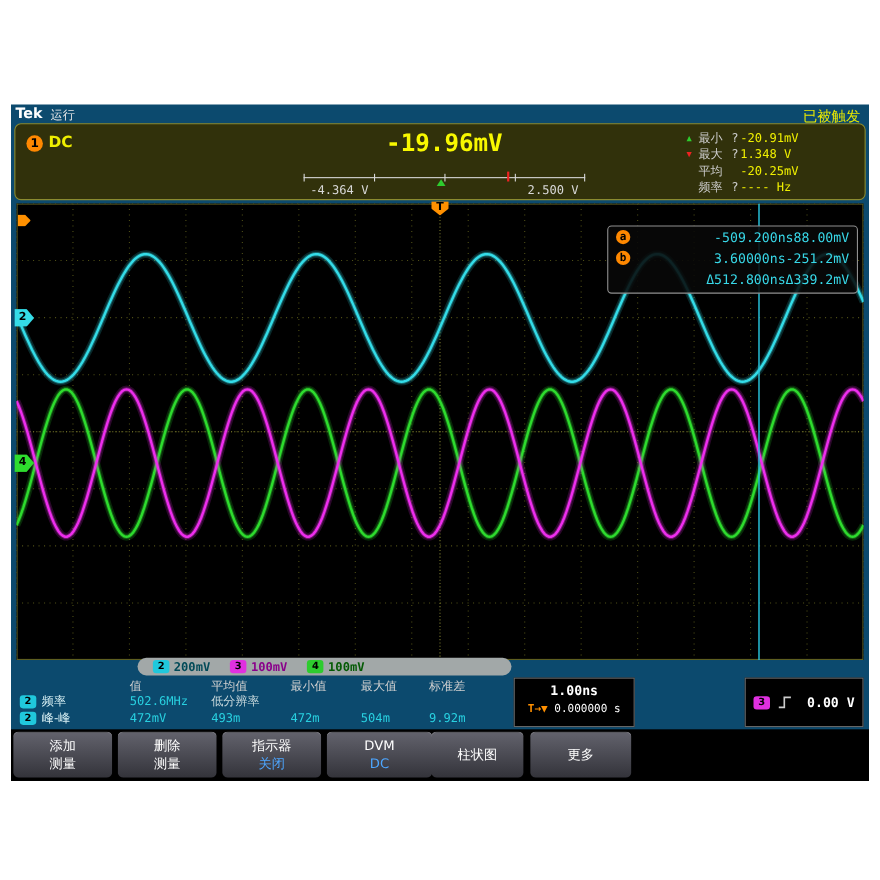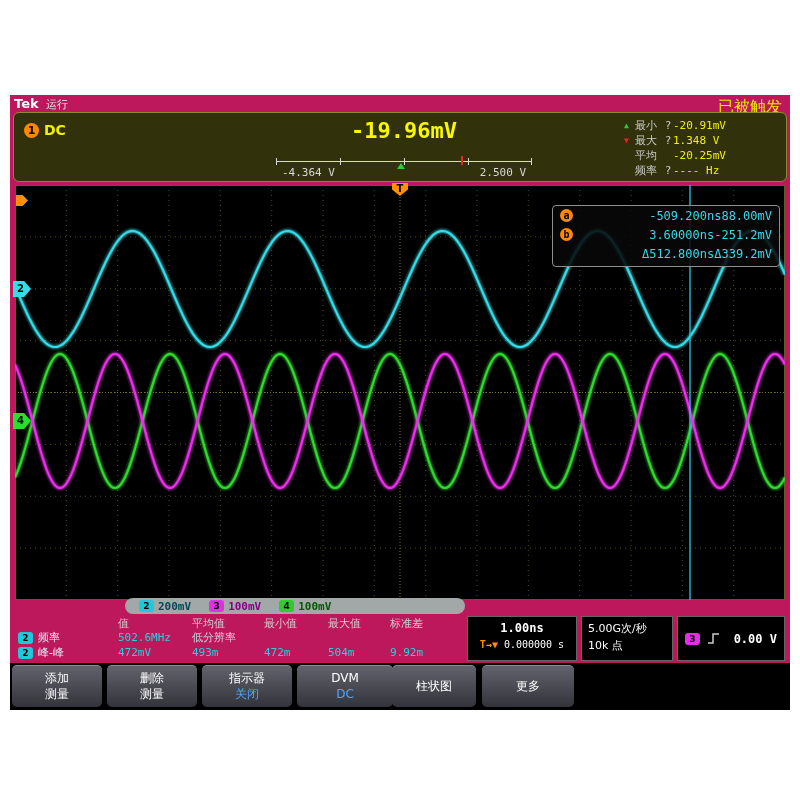--- a/index.html
+++ b/index.html
@@ -1,24 +1,24 @@
 <!DOCTYPE html>
 <html><head>
 <meta charset="utf-8">
 <style>
   html,body{margin:0;padding:0;}
   body{width:800px;height:800px;background:#ffffff;position:relative;overflow:hidden;
        font-family:"DejaVu Sans","Liberation Sans",sans-serif;}
-  .scope{position:absolute;left:10px;top:95px;width:780px;height:615px;background:#be185d;}
+  .scope{position:absolute;left:10px;top:95px;width:780px;height:615px;background:#0c4a6e;}
 
   
   .topbar{position:absolute;left:0;top:0;right:0;height:17px;}
   .brand{position:absolute;left:4px;top:1px;color:#fff;font-weight:bold;font-size:13px;}
   .runstate{position:absolute;left:36px;top:2px;color:#e8e8e8;font-size:11px;}
-  .trigstate{position:absolute;right:8px;top:2px;color:#e8e800;font-size:16px;}
+  .trigstate{position:absolute;right:8px;top:2px;color:#e8e800;font-size:13px;}
 
   
   .dvm{position:absolute;left:3px;right:3px;top:17px;height:70px;background:#31310b;
        border:1px solid #8a8a30;border-radius:6px;box-sizing:border-box;}
   .dvm-ch{position:absolute;left:10px;top:9px;display:flex;align-items:center;}
   .circle{width:15px;height:15px;border-radius:50%;background:#ff8800;color:#000;
           font-size:11px;font-weight:bold;text-align:center;line-height:15px;}
   .dvm-mode{color:#f0f000;font-weight:bold;font-size:14px;margin-left:5px;}
   .dvm-read{position:absolute;left:180px;width:420px;top:5px;text-align:center;color:#f8f800;
             font-size:22px;font-weight:bold;font-family:"DejaVu Sans Mono",monospace;}
@@ -271,24 +271,20 @@
     <span class="mval">9.92m</span>
   </div>
 
   <div class="infobox tb-box">
     <div class="tb-time">1.00ns</div>
     <div class="tb-pos">
       <span class="pfx">T→▼</span>
       <span>0.000000 s</span>
     </div>
   </div>
-  <div class="infobox sr-box">
-    <div>5.00G次/秒</div>
-    <div>10k 点</div>
-  </div>
   <div class="infobox trig-box">
     <span class="chbadge c3">3</span>
     <svg width="13" height="13">
       <polyline points="1,11 6,11 6,2 12,2" fill="none" stroke="#cccccc" stroke-width="1.5"></polyline>
     </svg>
     <span class="trig-level">0.00 V</span>
   </div>
 
   <div class="menu">
     <div class="mbtn b1">

